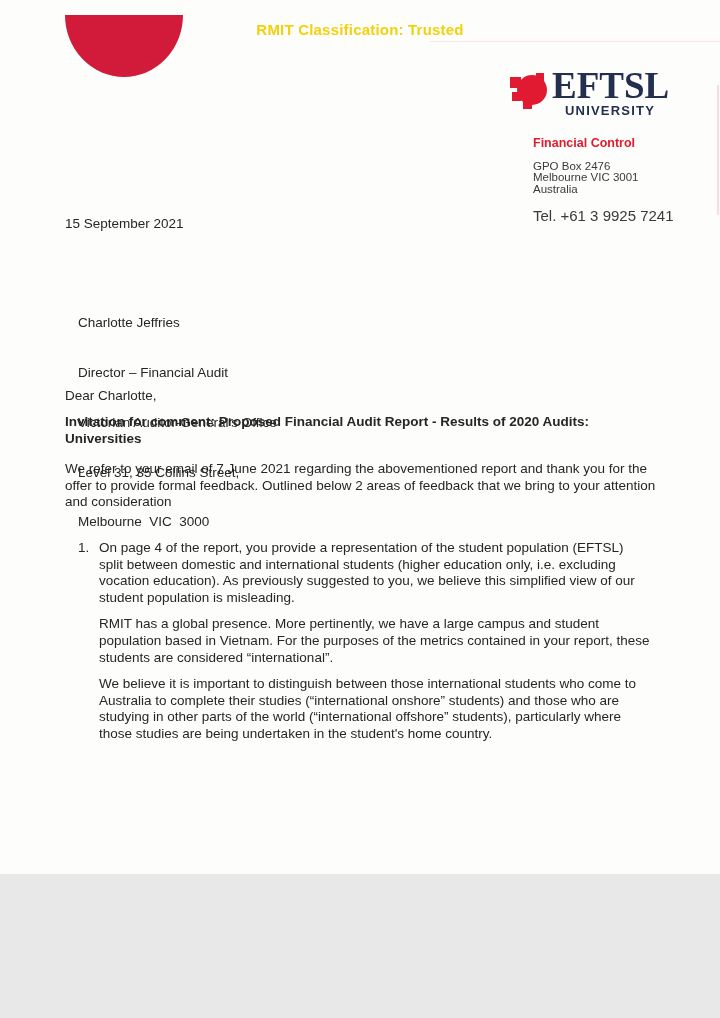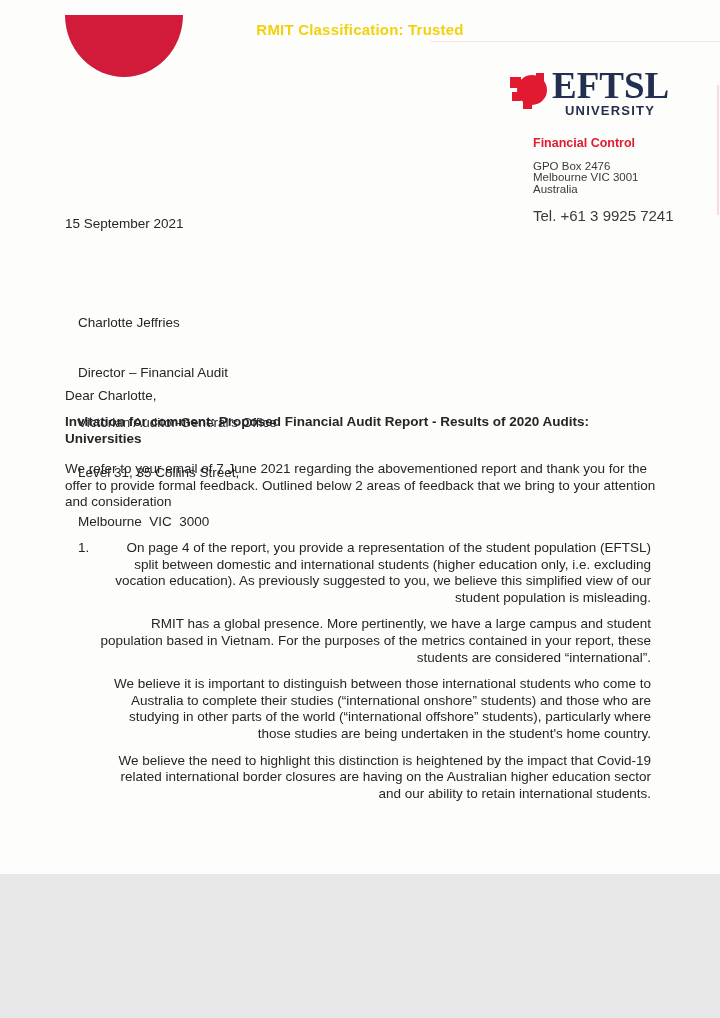--- a/index.html
+++ b/index.html
@@ -85,21 +85,21 @@
   .intro {
     position: absolute; left: 65px; top: 461px; width: 602px;
     font-size: 13.5px; line-height: 16.6px;
   }
   .list-item {
     position: absolute; left: 78px; top: 540px;
     display: flex; font-size: 13.5px; line-height: 16.6px;
   }
   .list-num { width: 21px; flex: none; }
   .list-paras { width: 552px; }
-  .list-paras p { margin-bottom: 10px; text-align: right; }
+  .list-paras p { margin-bottom: 10px; }
 
   
   .ziggurat { position: absolute; left: 65px; top: 946px; width: 118px; height: 61px; }
 </style>
 </head>
 <body>
 
 <div class="page">
 
   <div class="scan-line-v"></div>
@@ -150,21 +150,20 @@
   <div class="subject">Invitation for comment: Proposed Financial Audit Report - Results of 2020 Audits: Universities</div>
 
   <div class="intro">We refer to your email of 7 June 2021 regarding the abovementioned report and thank you for the offer to provide formal feedback. Outlined below 2 areas of feedback that we bring to your attention and consideration</div>
 
   <div class="list-item">
     <div class="list-num">1.</div>
     <div class="list-paras">
       <p>On page 4 of the report, you provide a representation of the student population (EFTSL) split between domestic and international students (higher education only, i.e. excluding vocation education). As previously suggested to you, we believe this simplified view of our student population is misleading.</p>
       <p>RMIT has a global presence. More pertinently, we have a large campus and student population based in Vietnam. For the purposes of the metrics contained in your report, these students are considered “international”.</p>
       <p>We believe it is important to distinguish between those international students who come to Australia to complete their studies (“international onshore” students) and those who are studying in other parts of the world (“international offshore” students), particularly where those studies are being undertaken in the student's home country.</p>
-      <p>We believe the need to highlight this distinction is heightened by the impact that Covid-19 related international border closures are having on the Australian higher education sector and our ability to retain international students.</p>
     </div>
   </div>
 
   <svg class="ziggurat" viewBox="0 0 118 61">
     <polygon fill="#1b2942" stroke="#aeb6bd" stroke-width="1" points="39,0 78,0 78,21 107,21 107,47 118,47 118,61 0,61 0,47 11,47 11,21 39,21"></polygon>
   </svg>
 
 </div>
 
 </body></html>

